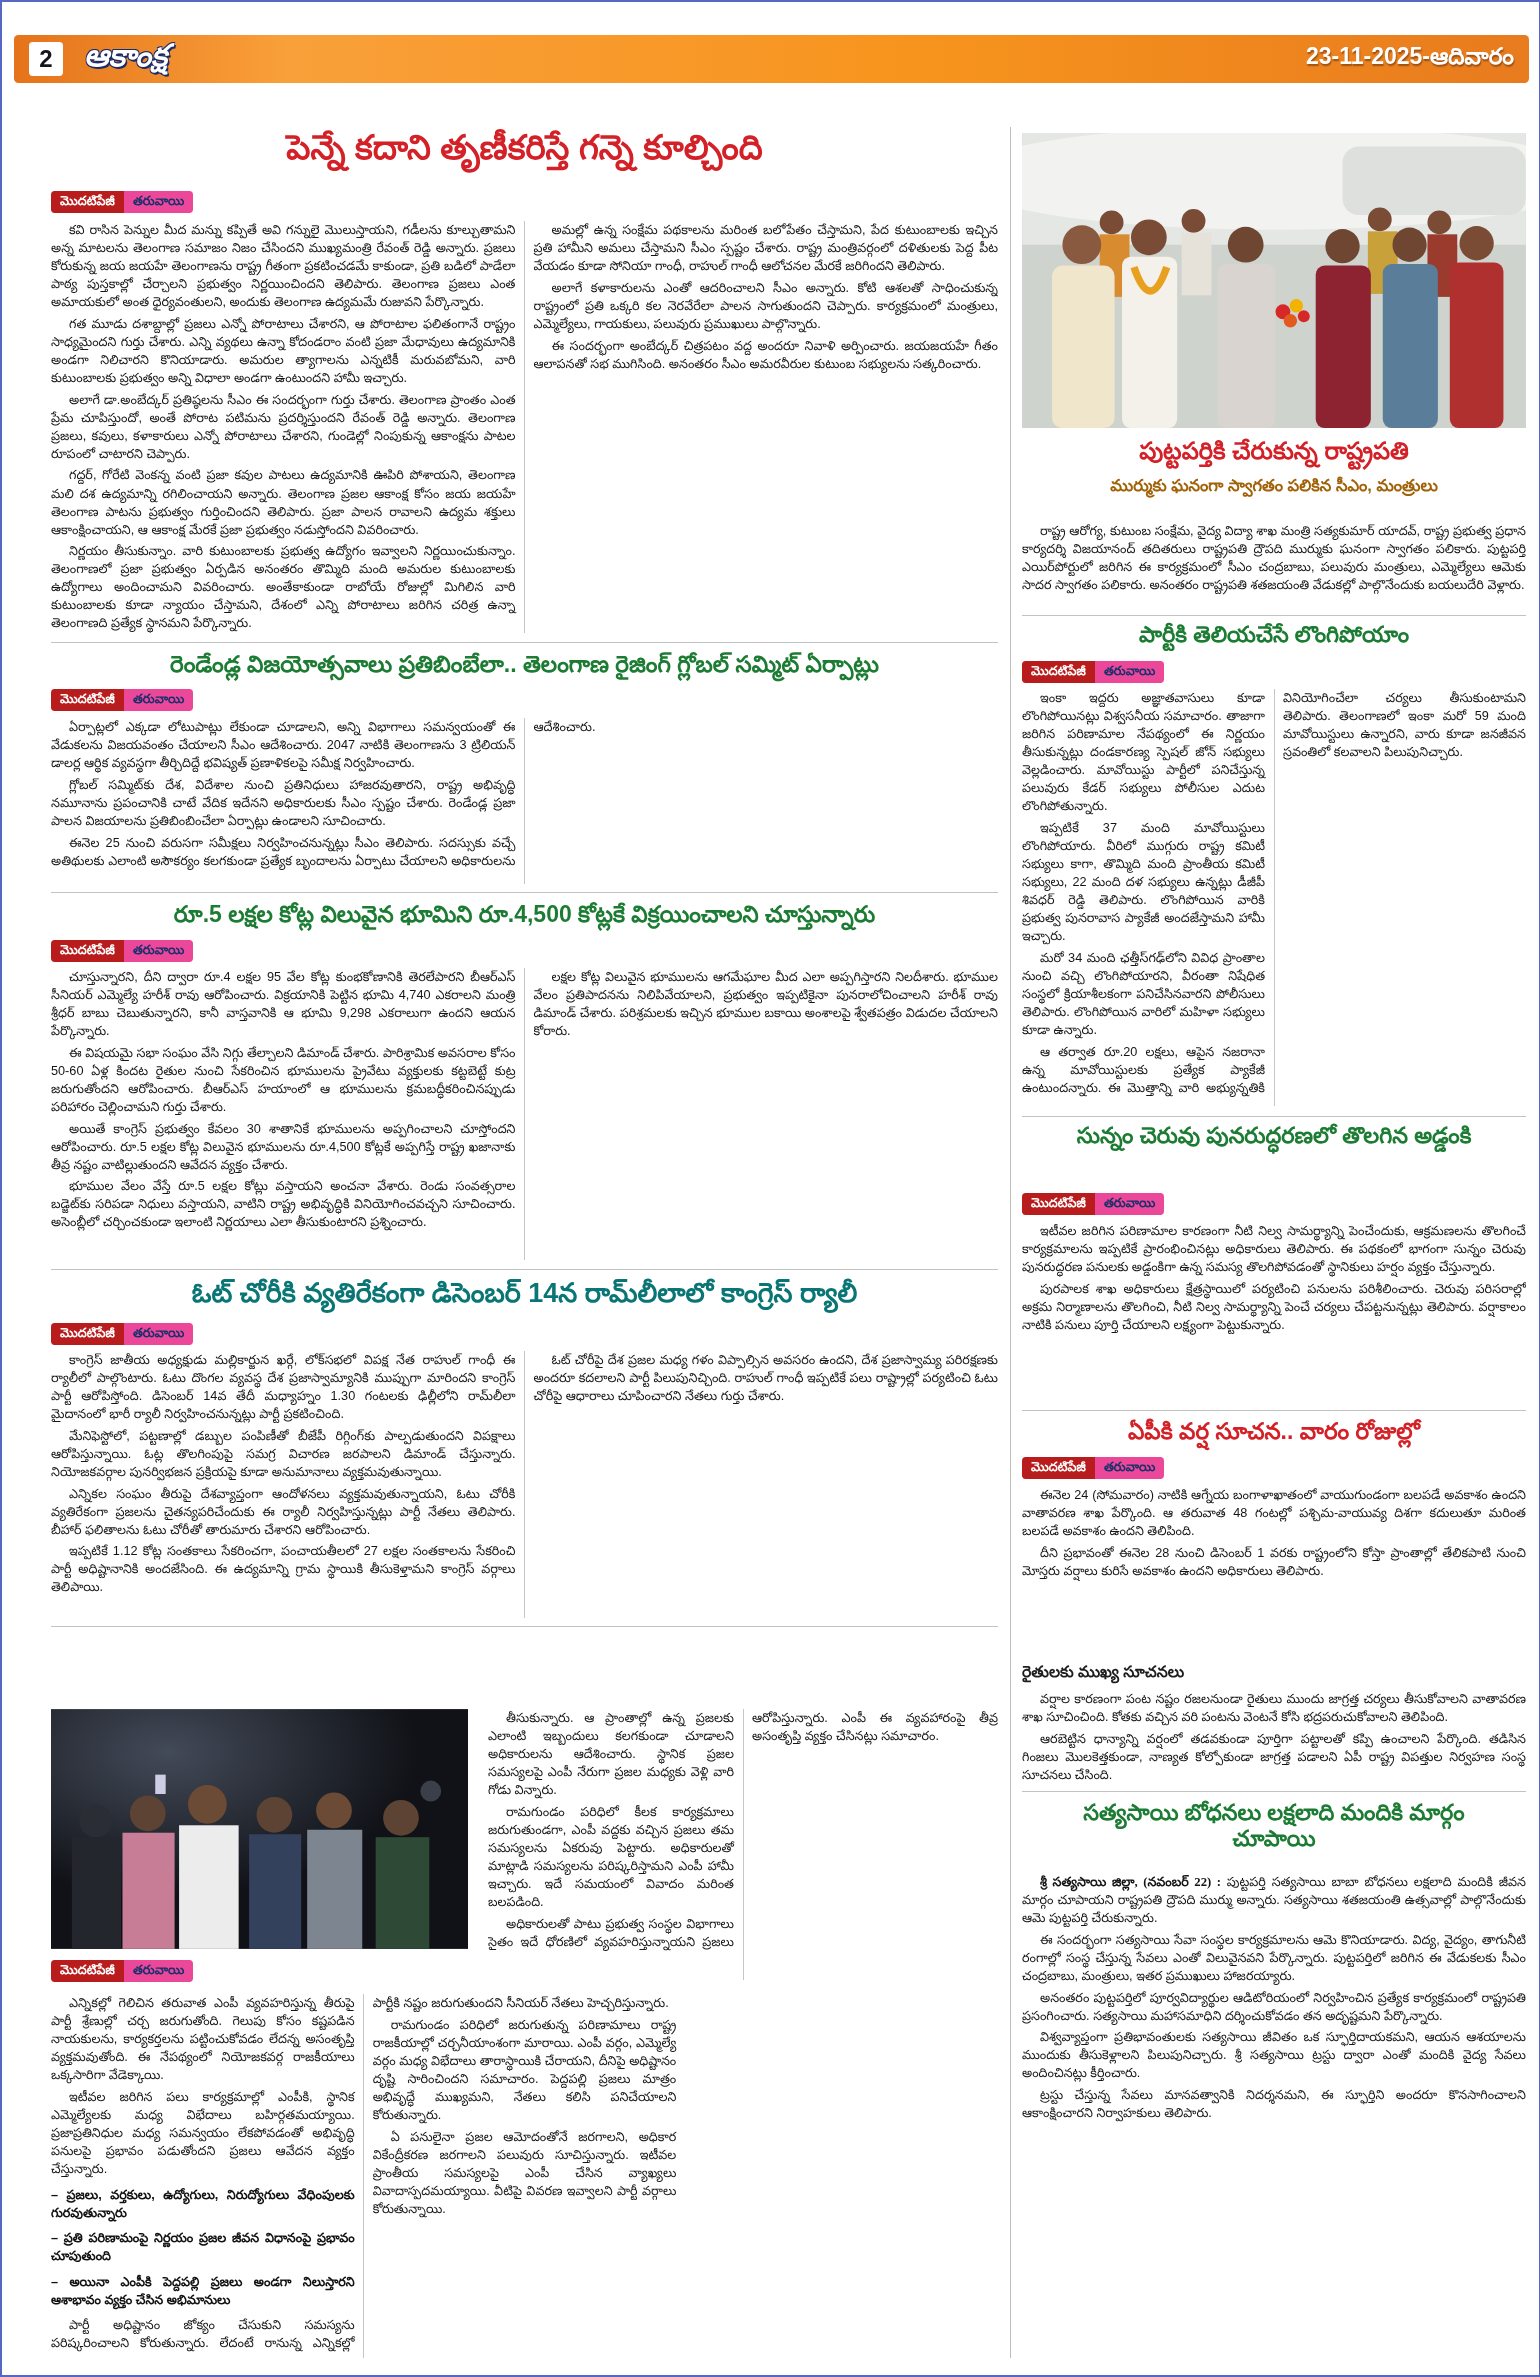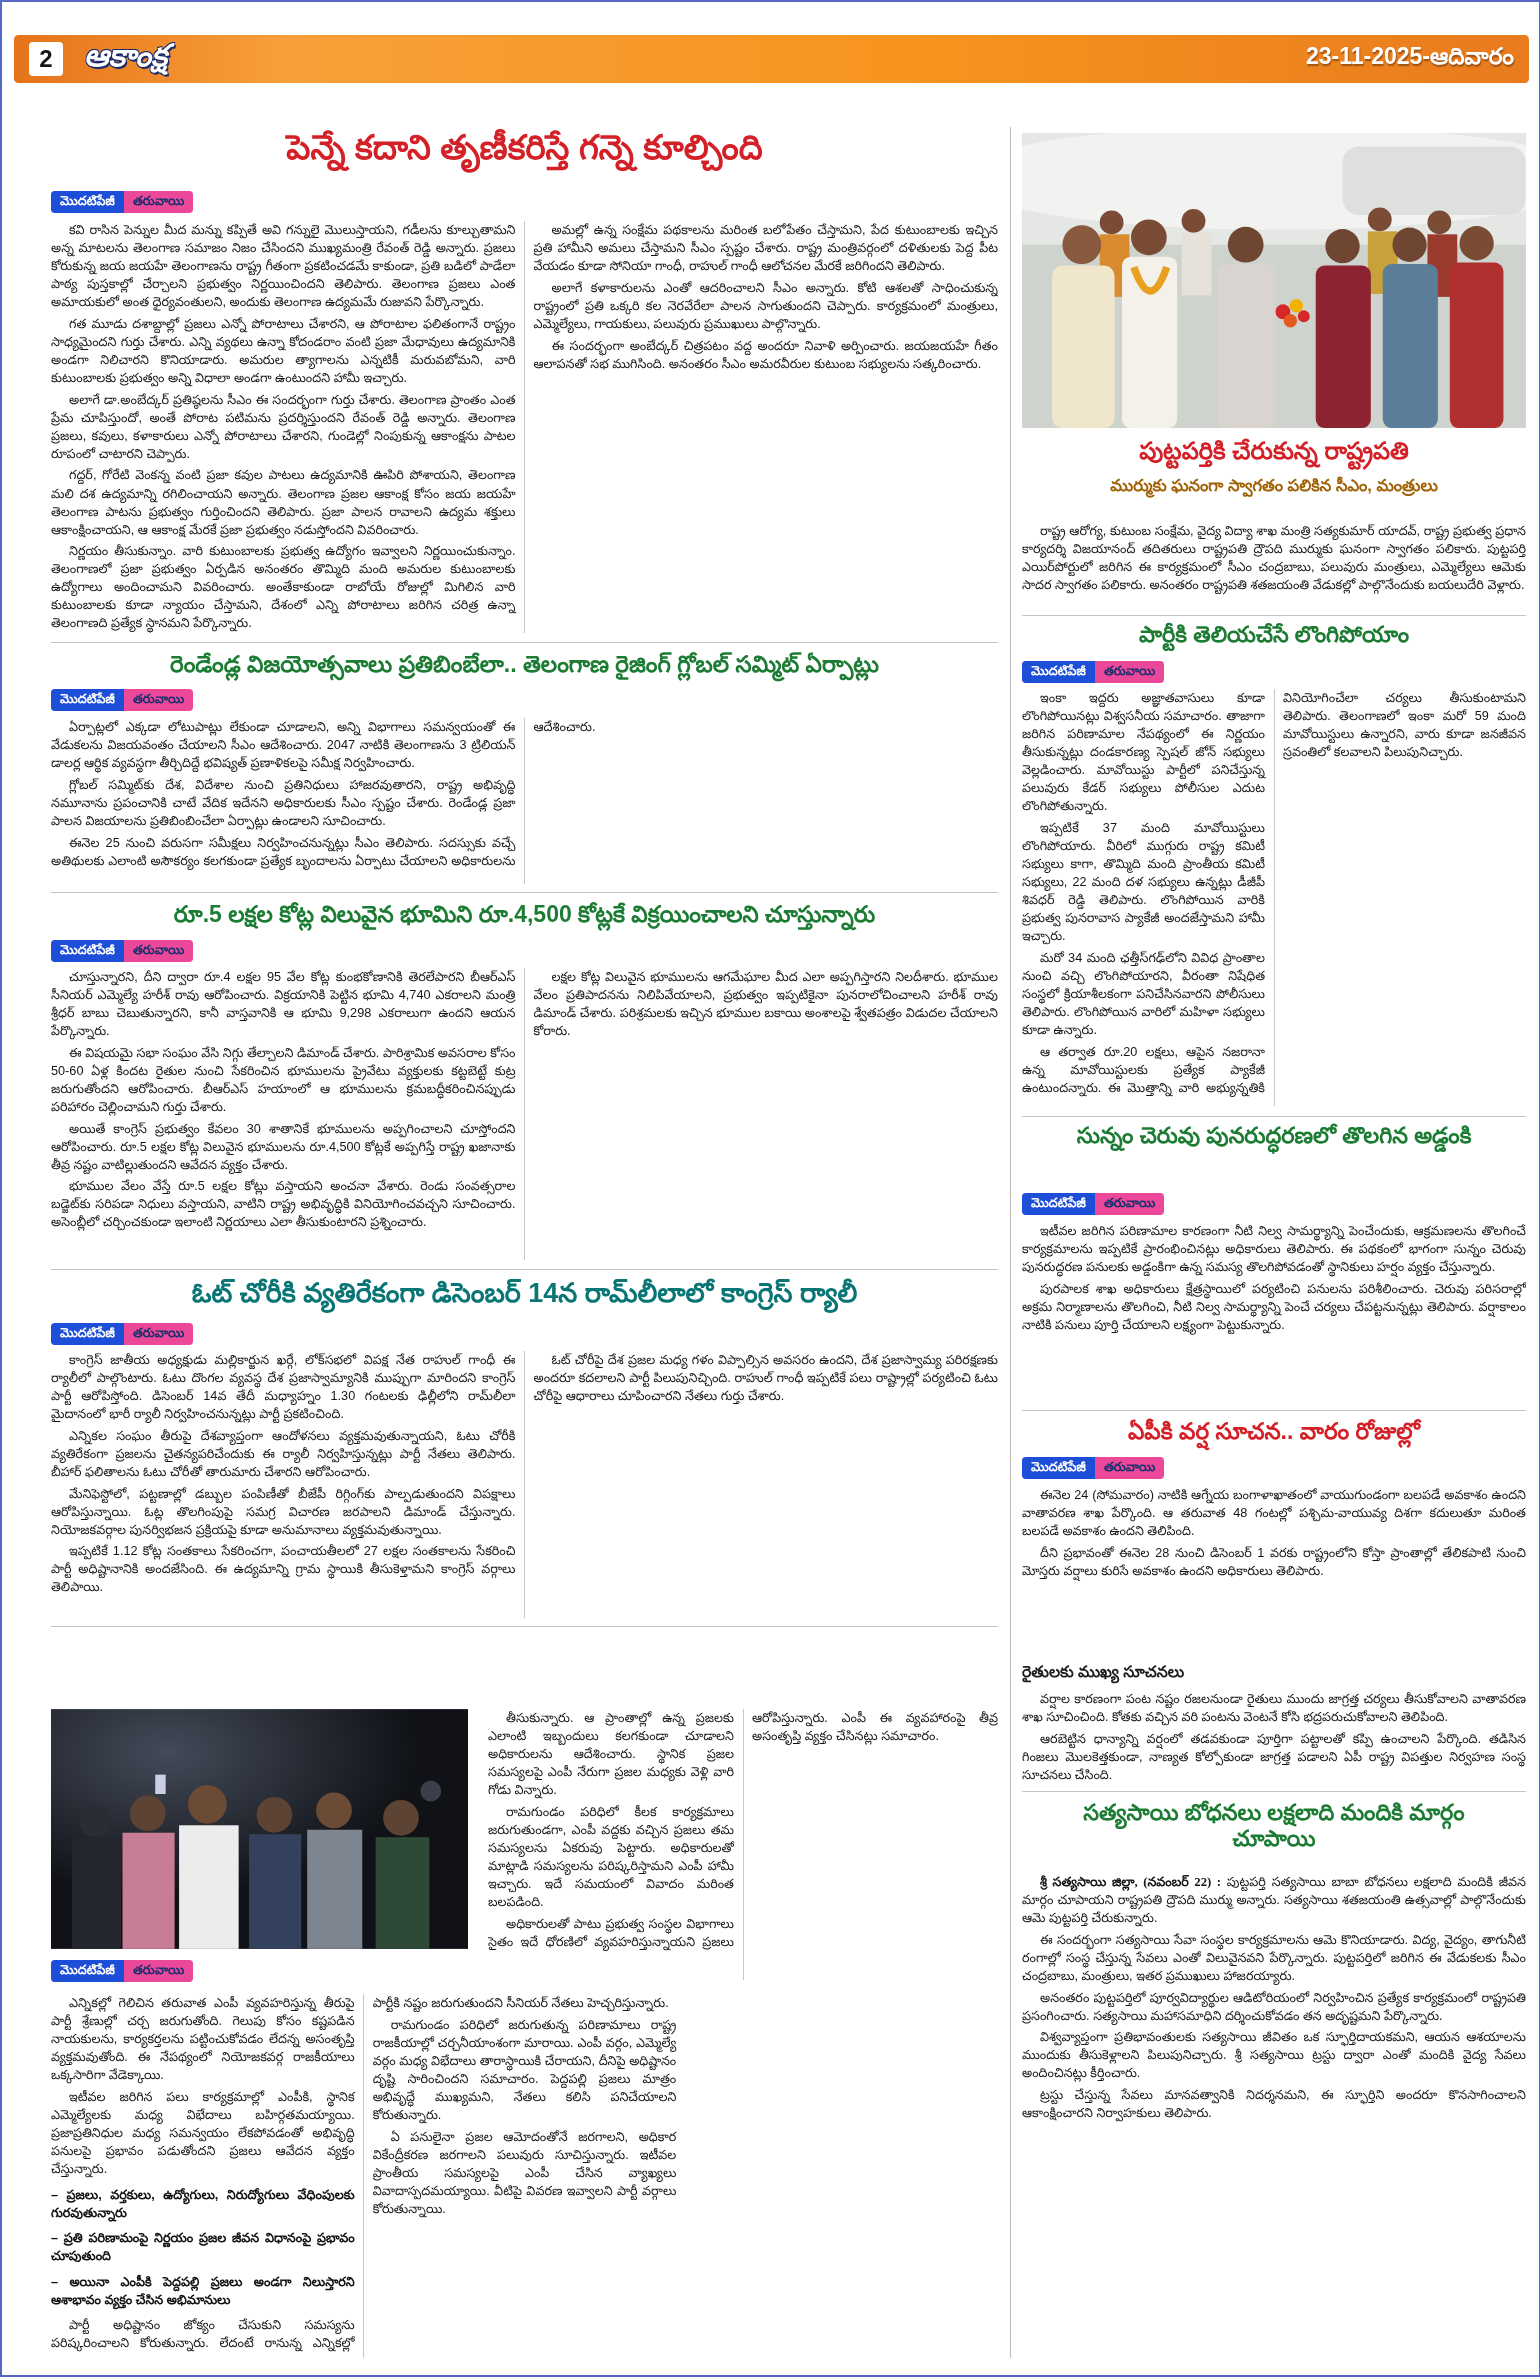--- a/index.html
+++ b/index.html
@@ -21,21 +21,21 @@
   
   .headline { font-weight:bold; line-height:1.18; text-align:center; }
   .red   { color:#d42027; }
   .green { color:#1d7c33; }
   .teal  { color:#0a7575; }
   .bigred{ color:#e02227; text-align:left; }
   .subhead { font-weight:bold; color:#a16207; text-align:center; }
 
   
   .tag { display:flex; width:max-content; height:22.4px; font-size:12.7px; font-weight:bold; }
-  .tag .t1 { background:#1d4ed8; color:#fff; padding:3px 9px; border-radius:3.7px 0 0 3.7px; display:flex; align-items:center; }
+  .tag .t1 { background:#b91c1c; color:#fff; padding:3px 9px; border-radius:3.7px 0 0 3.7px; display:flex; align-items:center; }
   .tag .t2 { background:#ec4899; color:#17306e; padding:3px 9px; border-radius:0 3.7px 3.7px 0; display:flex; align-items:center; }
 
   
   .body { font-size:12.7px; line-height:1.42; color:#151515; text-align:justify; overflow:hidden; height:100%; column-fill:auto; }
   .cols2 { column-count:2; column-gap:18px; column-rule:0.7px solid #c6c6c6; }
   .cols3 { column-count:3; column-gap:18px; column-rule:0.7px solid #c6c6c6; }
   .body p { text-indent:18px; margin:0 0 3.7px 0; }
   .body p.bullet { text-indent:0; font-weight:bold; margin:7.5px 0; color:#111; }
   .dateline { font-weight:bold;font-family:Liberation Serif, serif; }
   .subhead2 { font-weight:bold; font-size:15.7px; color:#1e1e1e; }
@@ -112,22 +112,22 @@
   <div class="abs hline" style="left:49px;top:1267px;width:947px"></div>
 
   <h2 class="abs headline teal" style="left:49px;top:1276px;width:947px;height:39px;font-size:27px">ఓట్ చోరీకి వ్యతిరేకంగా డిసెంబర్ 14న రామ్‌లీలాలో కాంగ్రెస్ ర్యాలీ</h2>
   <div class="abs tag" style="left:49px;top:1321px">
     <span class="t1">మొదటిపేజీ</span>
     <span class="t2">తరువాయి</span>
   </div>
   <section class="abs" style="left:49px;top:1349px;width:947px;height:267px">
     <div class="body cols2">
       <p>కాంగ్రెస్ జాతీయ అధ్యక్షుడు మల్లికార్జున ఖర్గే, లోక్‌సభలో విపక్ష నేత రాహుల్ గాంధీ ఈ ర్యాలీలో పాల్గొంటారు. ఓటు దొంగల వ్యవస్థ దేశ ప్రజాస్వామ్యానికి ముప్పుగా మారిందని కాంగ్రెస్ పార్టీ ఆరోపిస్తోంది. డిసెంబర్ 14వ తేదీ మధ్యాహ్నం 1.30 గంటలకు ఢిల్లీలోని రామ్‌లీలా మైదానంలో భారీ ర్యాలీ నిర్వహించనున్నట్లు పార్టీ ప్రకటించింది.</p>
+      <p>మేనిఫెస్టోలో, పట్టణాల్లో డబ్బుల పంపిణీతో బీజేపీ రిగ్గింగ్‌కు పాల్పడుతుందని విపక్షాలు ఆరోపిస్తున్నాయి. ఓట్ల తొలగింపుపై సమగ్ర విచారణ జరపాలని డిమాండ్ చేస్తున్నారు. నియోజకవర్గాల పునర్విభజన ప్రక్రియపై కూడా అనుమానాలు వ్యక్తమవుతున్నాయి.</p>
       <p>ఎన్నికల సంఘం తీరుపై దేశవ్యాప్తంగా ఆందోళనలు వ్యక్తమవుతున్నాయని, ఓటు చోరీకి వ్యతిరేకంగా ప్రజలను చైతన్యపరిచేందుకు ఈ ర్యాలీ నిర్వహిస్తున్నట్లు పార్టీ నేతలు తెలిపారు. బీహార్ ఫలితాలను ఓటు చోరీతో తారుమారు చేశారని ఆరోపించారు.</p>
-      <p>మేనిఫెస్టోలో, పట్టణాల్లో డబ్బుల పంపిణీతో బీజేపీ రిగ్గింగ్‌కు పాల్పడుతుందని విపక్షాలు ఆరోపిస్తున్నాయి. ఓట్ల తొలగింపుపై సమగ్ర విచారణ జరపాలని డిమాండ్ చేస్తున్నారు. నియోజకవర్గాల పునర్విభజన ప్రక్రియపై కూడా అనుమానాలు వ్యక్తమవుతున్నాయి.</p>
       <p>ఇప్పటికే 1.12 కోట్ల సంతకాలు సేకరించగా, పంచాయతీలలో 27 లక్షల సంతకాలను సేకరించి పార్టీ అధిష్టానానికి అందజేసింది. ఈ ఉద్యమాన్ని గ్రామ స్థాయికి తీసుకెళ్తామని కాంగ్రెస్ వర్గాలు తెలిపాయి.</p>
       <p>ఓట్ చోరీపై దేశ ప్రజల మధ్య గళం విప్పాల్సిన అవసరం ఉందని, దేశ ప్రజాస్వామ్య పరిరక్షణకు అందరూ కదలాలని పార్టీ పిలుపునిచ్చింది. రాహుల్ గాంధీ ఇప్పటికే పలు రాష్ట్రాల్లో పర్యటించి ఓటు చోరీపై ఆధారాలు చూపించారని నేతలు గుర్తు చేశారు.</p>
     </div>
   </section>
 
   <div class="abs hline" style="left:49px;top:1624px;width:947px"></div>
 
 
   <div class="abs photo" style="left:49px;top:1707px;width:417px;height:240px" role="img" aria-label="MP meeting crowd at night">
     <svg viewBox="0 0 560 322" width="417" height="240">

